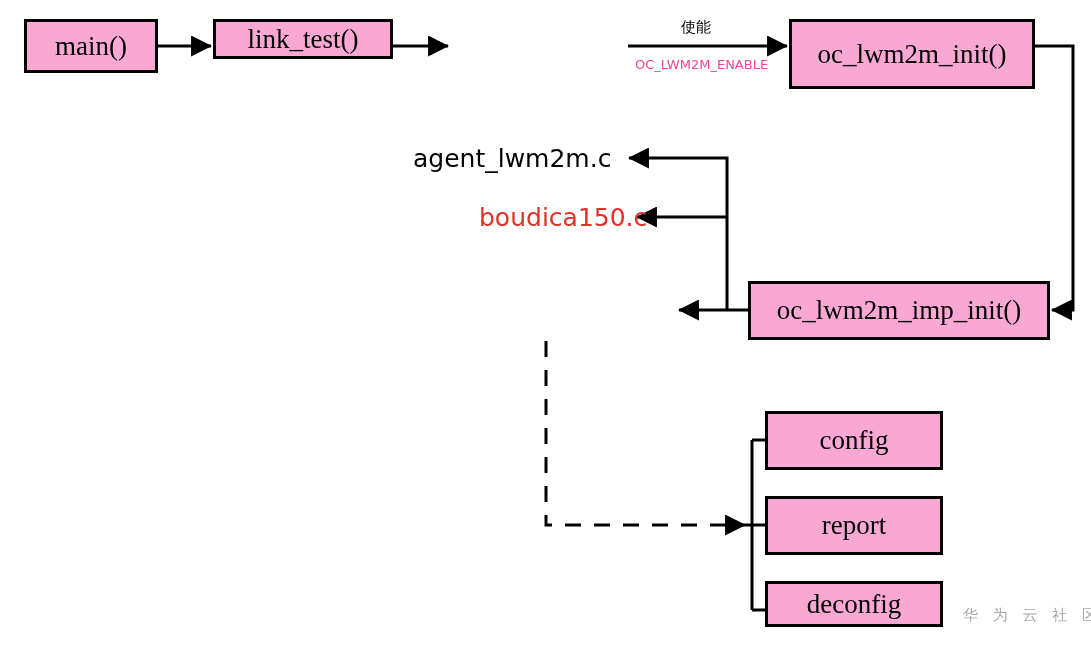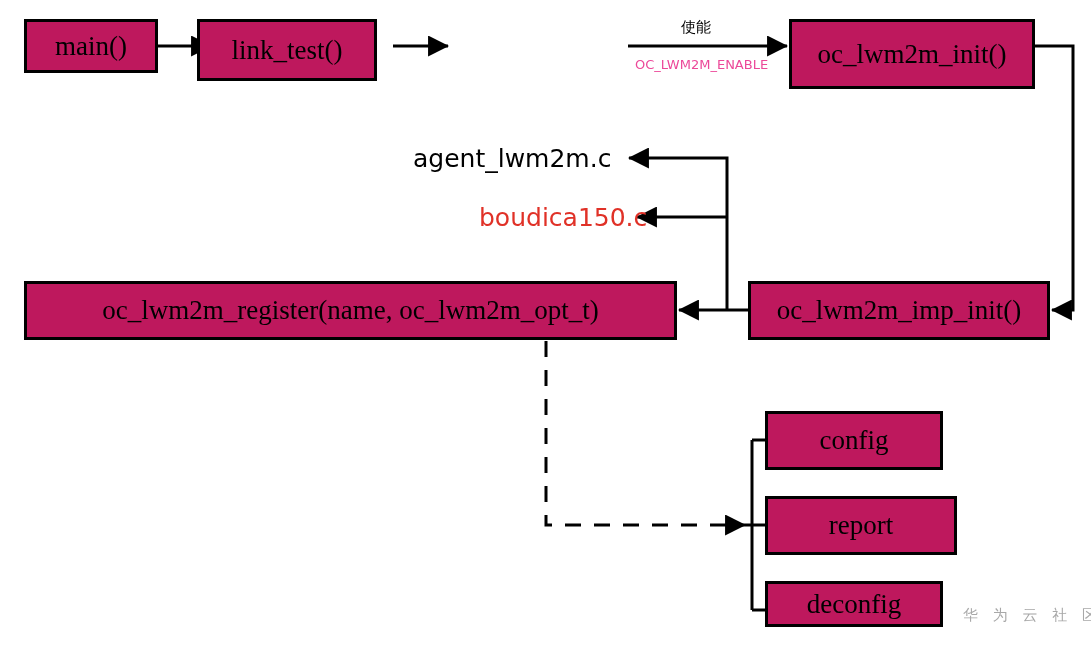--- a/index.html
+++ b/index.html
@@ -20,21 +20,21 @@
     left: 0;
     top: 0;
     width: 1091px;
     height: 645px;
     pointer-events: none;
   }
   .node {
     position: absolute;
     box-sizing: border-box;
     border: 3px solid #000000;
-    background: #be185d;
+    background: #f9a8d4;
     display: flex;
     align-items: center;
     justify-content: center;
     font-family: "Liberation Serif", "DejaVu Serif", serif;
     color: #000000;
     white-space: nowrap;
     line-height: 1;
   }
   .label-text {
     position: absolute;
@@ -62,27 +62,27 @@
   .watermark {
     position: absolute;
     font-family: "DejaVu Sans", "Liberation Sans", sans-serif;
     font-size: 15px;
     color: #a8a8a8;
     letter-spacing: 5px;
     white-space: nowrap;
     line-height: 1;
   }
   #n-main      { left: 24px;  top: 19px;  width: 134px; height: 54px; font-size: 27px; }
-  #n-linktest  { left: 197px; top: 19px;  width: 180px; height: 62px; font-size: 27px; }
+  #n-linktest  { left: 213px; top: 19px;  width: 180px; height: 40px; font-size: 27px; }
   #n-linkmain  { left: 450px; top: 19px;  width: 178px; height: 54px; font-size: 27px; }
   #n-init      { left: 789px; top: 19px;  width: 246px; height: 70px; font-size: 27px; }
   #n-impinit   { left: 748px; top: 281px; width: 302px; height: 59px; font-size: 27px; text-align: center; }
   #n-register  { left: 24px;  top: 281px; width: 653px; height: 59px; font-size: 27px; }
   #n-config    { left: 765px; top: 411px; width: 178px; height: 59px; font-size: 27px; }
-  #n-report    { left: 765px; top: 496px; width: 192px; height: 59px; font-size: 27px; }
+  #n-report    { left: 765px; top: 496px; width: 178px; height: 59px; font-size: 27px; }
   #n-deconfig  { left: 765px; top: 581px; width: 178px; height: 46px; font-size: 27px; }
 
   #t-agent    { left: 413px; top: 146px; font-size: 25px; }
   #t-boudica  { left: 440px; top: 205px; font-size: 25px; margin-left: 39px; }
 </style>
 </head>
 <body>
 
 <div id="canvas">
 
@@ -121,21 +121,20 @@
       <line x1="752" y1="440" x2="766" y2="440"></line>
       <line x1="745" y1="525" x2="766" y2="525"></line>
       <line x1="752" y1="610" x2="766" y2="610"></line>
     </g>
   </svg>
 
   <div class="node" id="n-main">main()</div>
   <div class="node" id="n-linktest">link_test()</div>
   <div class="node" id="n-init">oc_lwm2m_init()</div>
   <div class="node" id="n-impinit">oc_lwm2m_imp_init()</div>
-  <div class="node" id="n-register">oc_lwm2m_register(name, oc_lwm2m_opt_t)</div>
   <div class="node" id="n-config">config</div>
   <div class="node" id="n-report">report</div>
   <div class="node" id="n-deconfig">deconfig</div>
 
   <div class="label-text" id="t-agent">agent_lwm2m.c</div>
   <div class="label-text" id="t-boudica" style="color:#e03127;">boudica150.c</div>
 
   <div class="edge-label-cn" style="left:681px; top:20px;">使能</div>
   <div class="edge-label-macro" style="left:635px; top:58px;">OC_LWM2M_ENABLE</div>
 

